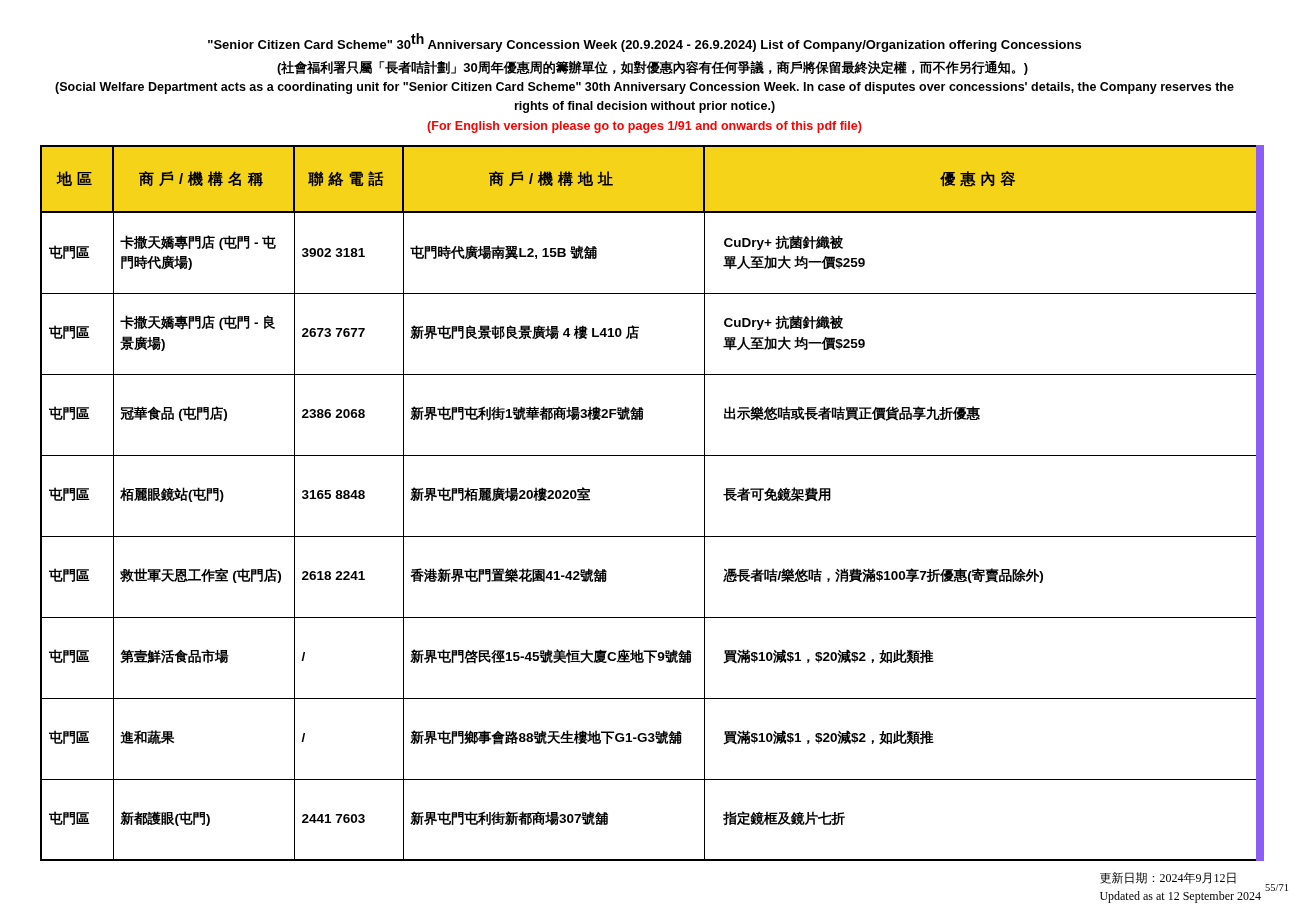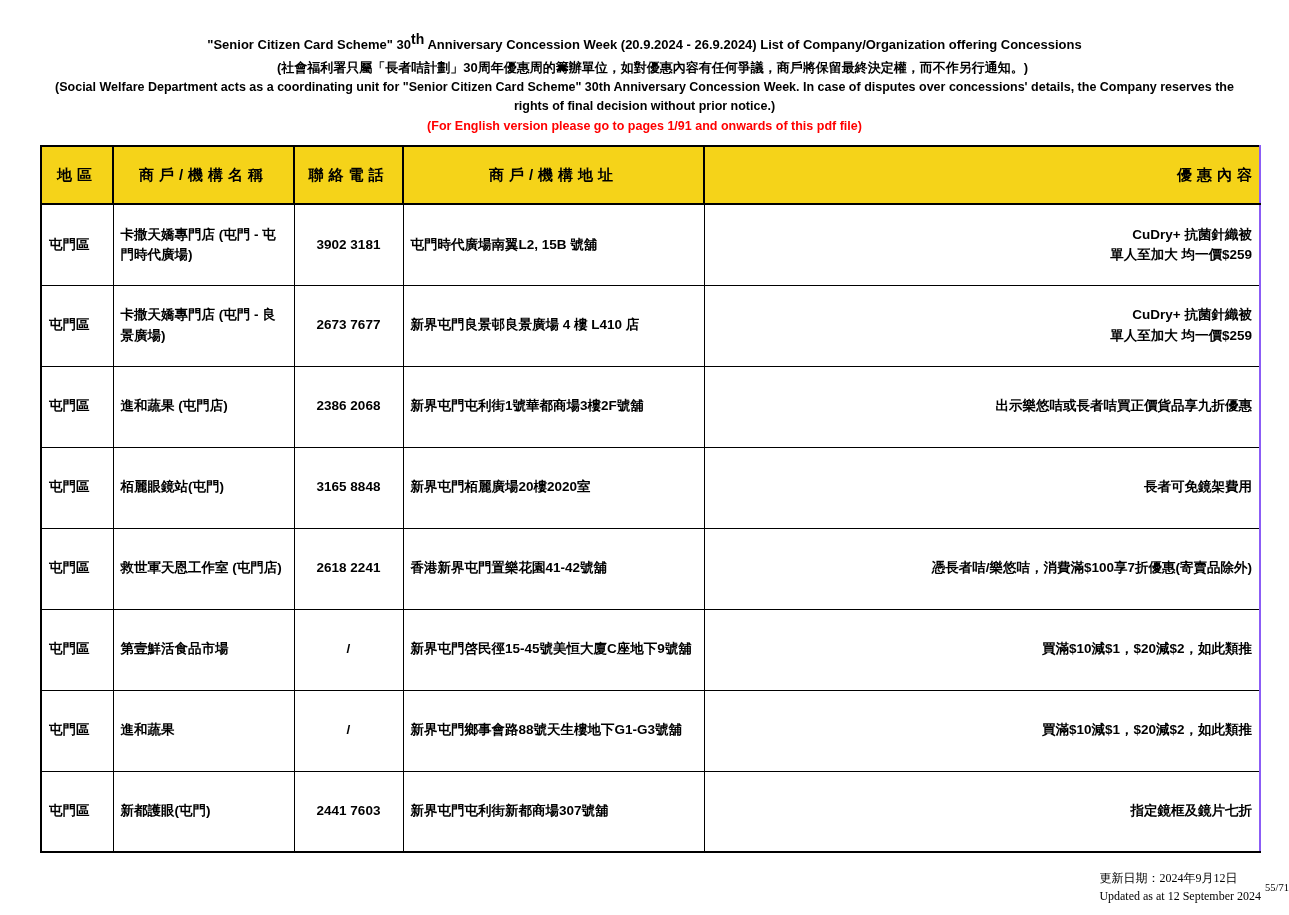--- a/index.html
+++ b/index.html
@@ -30,43 +30,43 @@
     position: absolute;
     left: 40px; top: 145px;
     width: 1219px;
     border-collapse: collapse;
     table-layout: fixed;
     border: 2px solid #000;
   }
   .concessions th {
     background: var(--header-bg, #F5D319);
     border: 2px solid #000;
-    height: 58px;
+    height: 66px;
     font-size: 15px;
     font-weight: bold;
     letter-spacing: 5px;
     text-align: center;
     vertical-align: middle;
     padding: 0 2px;
   }
   .concessions td {
     border: 1px solid #000;
     font-size: 13.5px;
     font-weight: bold;
     vertical-align: middle;
     padding: 5px 7px;
     line-height: 1.5;
     overflow: hidden;
   }
   .concessions tbody tr { height: 81px; }
-  td.cell-phone { text-align: center; }
+  td.cell-phone { }
   td.cell-concession { white-space: pre-line; padding-left: 19px; }
   .concessions tbody tr:last-child td { border-bottom: 2px solid #000; }
   .concessions td:first-child, .concessions th:first-child { border-left: 2px solid #000; }
-  .concessions td:last-child, .concessions th:last-child { border-right: 2px solid #8b5cf6; text-align: right; }
+  .concessions td:last-child, .concessions th:last-child { border-right: 8px solid #8b5cf6; }
 
   .page-number {
     position: absolute;
     left: 0; right: 0;
     bottom: 22px;
     text-align: right;
     font-family: "Liberation Serif", "DejaVu Serif", serif;
     font-size: 10.5px;
     font-weight: normal;
   }
@@ -121,21 +121,21 @@
     <td class="cell-district">屯門區</td>
     <td class="cell-name">卡撒天嬌專門店 (屯門 - 良景廣場)</td>
     <td class="cell-phone">2673 7677</td>
     <td class="cell-address">新界屯門良景邨良景廣場 4 樓 L410 店</td>
     <td class="cell-concession">CuDry+ 抗菌針織被
 單人至加大 均一價$259</td>
   </tr>
 
   <tr>
     <td class="cell-district">屯門區</td>
-    <td class="cell-name">進和蔬果 (屯門店)</td>
+    <td class="cell-name">冠華食品 (屯門店)</td>
     <td class="cell-phone">2386 2068</td>
     <td class="cell-address">新界屯門屯利街1號華都商場3樓2F號舖</td>
     <td class="cell-concession">出示樂悠咭或長者咭買正價貨品享九折優惠</td>
   </tr>
 
   <tr>
     <td class="cell-district">屯門區</td>
     <td class="cell-name">栢麗眼鏡站(屯門)</td>
     <td class="cell-phone">3165 8848</td>
     <td class="cell-address">新界屯門栢麗廣場20樓2020室</td>

